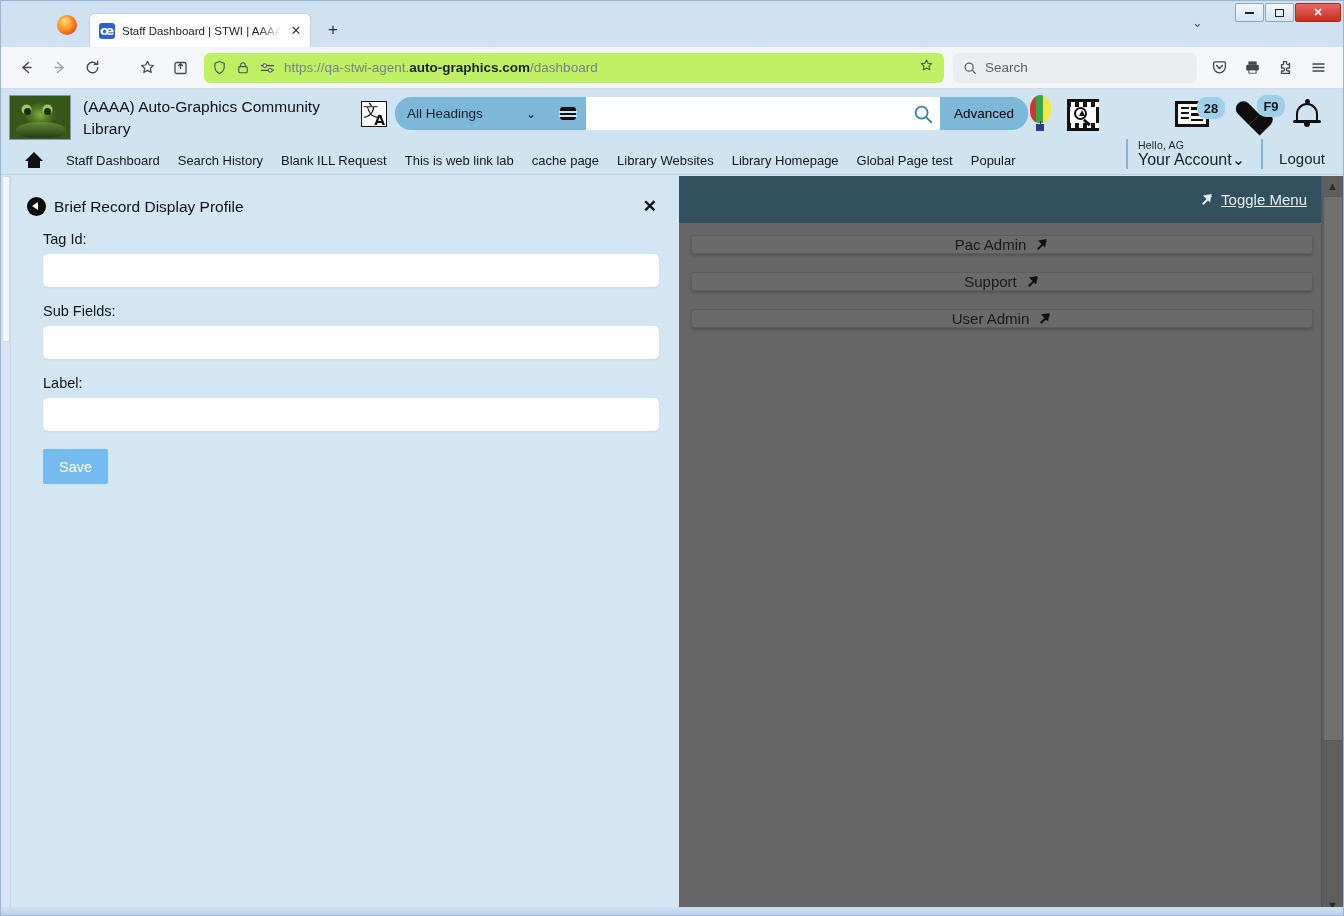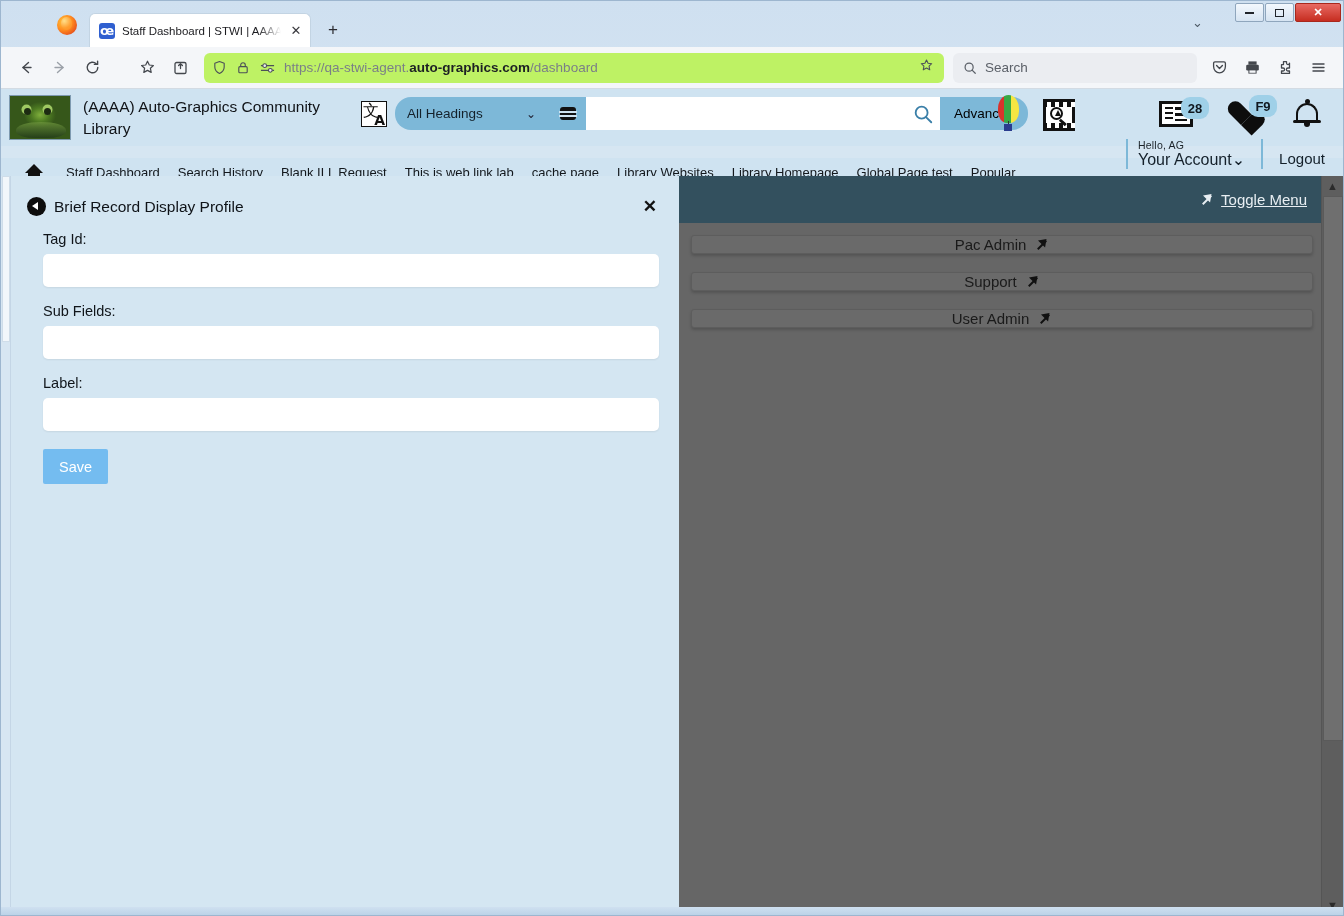--- a/index.html
+++ b/index.html
@@ -225,21 +225,21 @@
     display:flex; align-items:center; justify-content:center; cursor:pointer;
   }
   .adv-btn {
     height: 33px; background:#7db8d8; border-radius: 0 16px 16px 0;
     display:flex; align-items:center; padding: 0 14px;
     font-size: 13.5px; color:#000000; cursor:pointer;
   }
 
   .hdr-icons {
     position: absolute; right: 22px; top: 6px;
-    display: flex; align-items: flex-start; gap: 22px;
+    display: flex; align-items: flex-start; gap: 14px;
   }
   .hi { position: relative; cursor:pointer; }
   .balloon { width:26px; height:42px; position:relative; }
   .balloon .env {
     position:absolute; left:3px; top:0; width:21px; height:28px;
     border-radius: 50% 50% 42% 42%;
     background: linear-gradient(90deg,#d8332c 0 30%, #37a845 30% 60%, #f5e642 60% 100%);
   }
   .balloon .bskt {
     position:absolute; left:9px; top:29px; width:8px; height:7px; background:#2a3c8f;
@@ -323,21 +323,20 @@
     border-left: 2px solid #7db8d8; padding-left: 16px;
     display:flex; align-items:flex-end; padding-bottom:2px;
     font-size: 15px; color:#14202a; cursor:pointer;
   }
 
   
   .site-nav {
     height: 29px; background:#cfe3f1;
     display:flex; align-items:center; gap: 0; padding-left: 24px;
     border-bottom: 1px solid #b9d2e4;
-    margin-top: 12px;
   }
   .home-ico {
     width:18px;height:16px;position:relative;margin-right:14px; cursor:pointer;
   }
   .home-ico::before{
     content:""; position:absolute; left:0; top:0; width:0;height:0;
     border-left:9px solid transparent;border-right:9px solid transparent;border-bottom:9px solid #111;
   }
   .home-ico::after{
     content:""; position:absolute; left:3px; top:8px; width:12px;height:8px;background:#111;

